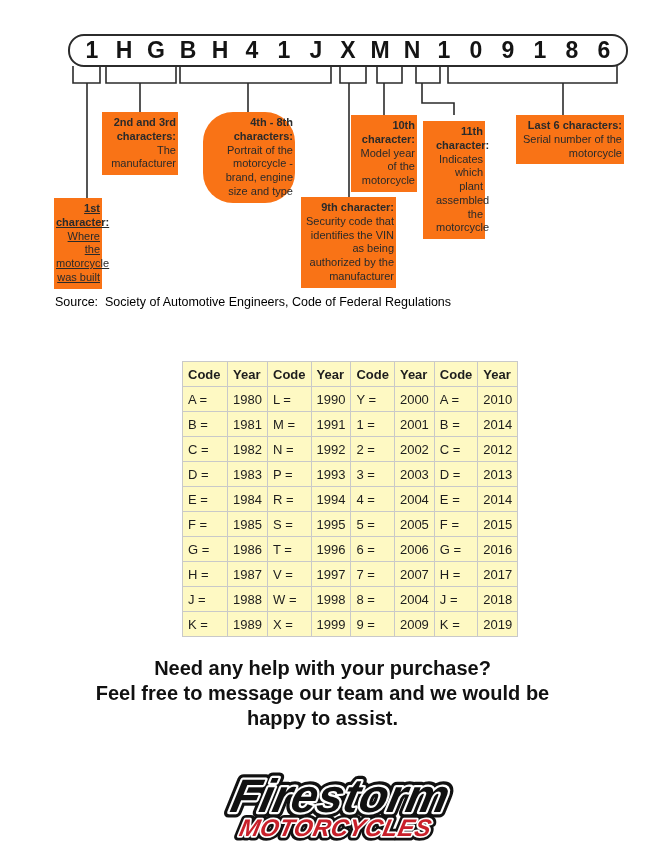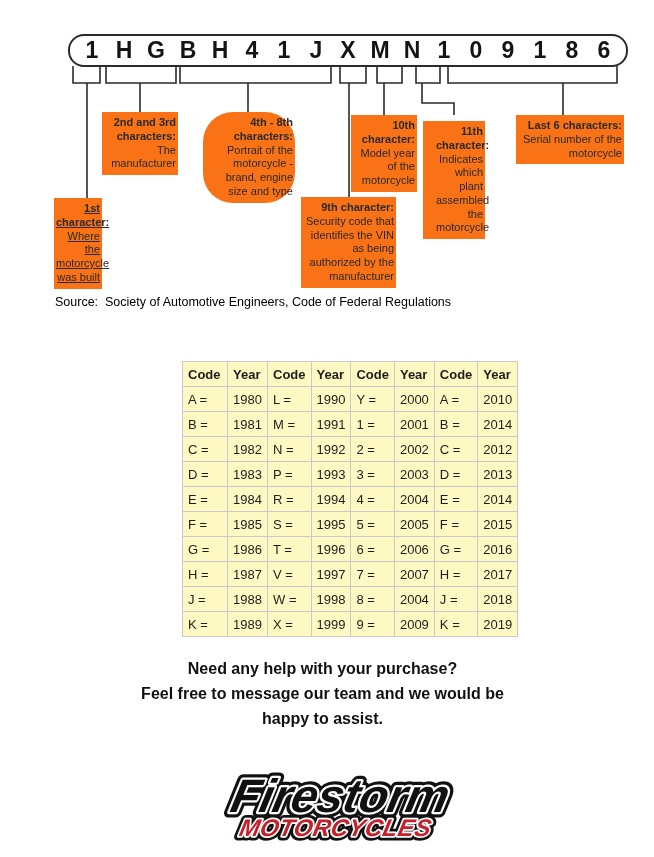--- a/index.html
+++ b/index.html
@@ -38,21 +38,21 @@
   .year-table th,.year-table td{
     border:1px solid #c9c9c9;padding:2px 5px;height:20px;color:#1d1d1d;
     font-family:"Liberation Sans",sans-serif;
   }
   .year-table th{font-weight:bold;text-align:left;}
   .year-table td.code{text-align:left;}
   .year-table td.year{text-align:left;}
   
   .help{
     position:absolute;left:0;top:656px;width:645px;text-align:center;
-    font-size:16px;font-weight:bold;line-height:25px;color:#111;
+    font-size:20px;font-weight:bold;line-height:25px;color:#111;
   }
   
   .logo{position:absolute;left:160px;top:770px;width:345px;height:80px;}
 </style>
 </head>
 <body>
 
 <div class="page">
 
   <div class="diagram">

